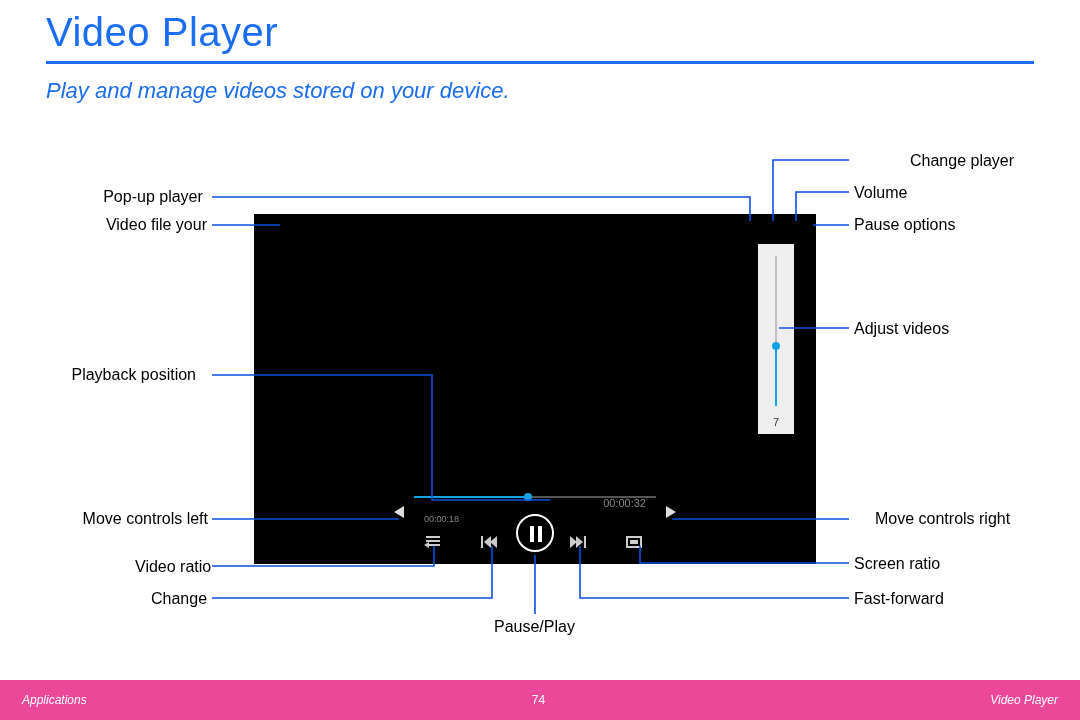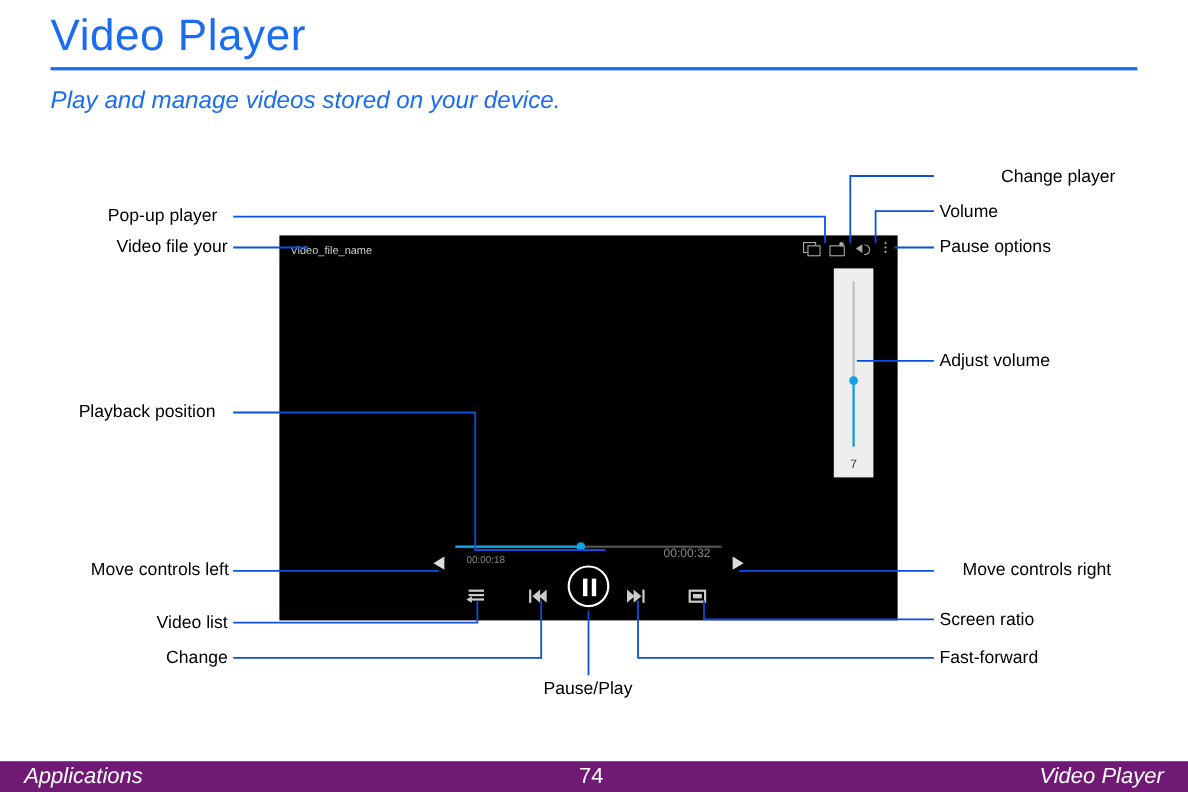--- a/index.html
+++ b/index.html
@@ -40,21 +40,21 @@
   .voltrack { position:absolute; left:50%; top:12px; bottom:28px; width:2px; margin-left:-1px; background:#bfbfbf;}
   .volfill  { position:absolute; left:50%; bottom:28px; width:2px; margin-left:-1px; background:#12a2e6; height:60px;}
   .volthumb { position:absolute; left:50%; margin-left:-4px; width:8px;height:8px; border-radius:4px; background:#12a2e6; bottom:84px;}
   .volval { position:absolute; left:0; right:0; bottom:6px; text-align:center; color:#333; font-size:11px;}
 
   
   .controls { position:absolute; left:0; right:0; bottom:10px; }
   .seek { position:absolute; left:160px; right:160px; bottom:56px; height:2px; background:#555;}
   .seekfill { position:absolute; left:0; top:0; height:2px; width:47%; background:#12a2e6;}
   .seekthumb{ position:absolute; left:47%; top:-3px; width:8px;height:8px;margin-left:-4px;border-radius:4px;background:#12a2e6;}
-  .timeL { position:absolute; left:170px; bottom:40px; font-size:9px; color:#888;}
+  .timeL { position:absolute; left:170px; bottom:30px; font-size:9px; color:#888;}
   .timeR { position:absolute; right:170px; bottom:45px; font-size:11px; color:#888;}
 
   .triL, .triR { position:absolute; bottom:36px; width:0;height:0; border-top:6px solid transparent; border-bottom:6px solid transparent;}
   .triL { left:140px; border-right:10px solid #ddd;}
   .triR { right:140px; border-left:10px solid #ddd;}
 
   .row { position:absolute; left:0; right:0; bottom:6px; height:30px;}
   .btn { position:absolute; bottom:0; color:#ddd; font-size:12px;}
   .pause { position:absolute; left:50%; bottom:-4px; margin-left:-19px; width:38px;height:38px; border:2px solid #fff; border-radius:50%; }
   .pause::before{content:"";position:absolute;left:12px;top:10px;width:4px;height:16px;background:#fff;}
@@ -78,45 +78,36 @@
   .ic-ratio::before{content:"";position:absolute;left:2px;top:2px;right:2px;bottom:2px;background:#ccc;}
 
   
   .lab { position:absolute; font-size:16px; color:#000; white-space:nowrap;}
 
   
   svg.lines { position:absolute; left:0; top:0; width:1080px; height:680px; pointer-events:none;}
   svg.lines line, svg.lines polyline { stroke:#0a4fe0; stroke-width:1.6; fill:none; }
 
   
-  .footer { position:absolute; left:0; right:0; bottom:0; height:28px; background:#701a75; color:#fff; display:flex; align-items:center; justify-content:space-between; padding:0 22px; font-size:20px;}
+  .footer { position:absolute; left:0; right:0; bottom:0; height:40px; background:#ec4899; color:#fff; display:flex; align-items:center; justify-content:space-between; padding:0 22px; font-size:12px;}
   .footer .l, .footer .r { font-style: italic; }
   .footer .c { font-style: normal; }
 </style>
 </head>
 <body>
 
 <div class="page">
   <h1 class="title">Video Player</h1>
   <div class="rule"></div>
   <p class="subtitle">Play and manage videos stored on your device.</p>
 </div>
 
 <div class="diagram">
 
   <div class="player">
-    <div class="topbar">
-      <span class="filename">Video_file_name</span>
-      <div class="topright">
-        <span class="ic-popup"></span>
-        <span class="ic-change"></span>
-        <span class="ic-vol"></span>
-        <span class="ic-more"></span>
-      </div>
-    </div>
 
     <div class="volpanel">
       <div class="voltrack"></div>
       <div class="volfill"></div>
       <div class="volthumb"></div>
       <div class="volval">7</div>
     </div>
 
     <div class="controls">
       <div class="seek">
@@ -135,32 +126,32 @@
           </div>
         <div class="pause"></div>
         <div class="btn ic-ff">
             <span class="bar"></span>
           </div>
         <div class="btn ic-ratio"></div>
       </div>
     </div>
   </div>
 
-  <div class="lab" style="left:98px; top:188px; text-align:left; width:110px;">Pop-up player</div>
+  <div class="lab" style="left:98px; top:188px; text-align:center; width:110px;">Pop-up player</div>
   <div class="lab" style="left:87px; top:216px; text-align:right; width:120px;">Video file your</div>
   <div class="lab" style="left:56px; top:366px; text-align:right; width:140px;">Playback position</div>
   <div class="lab" style="left:68px; top:510px; text-align:right; width:140px;">Move controls left</div>
-  <div class="lab" style="left:135px; top:558px; text-align:right; width:72px;">Video list</div>
+  <div class="lab" style="left:135px; top:558px; text-align:right; width:72px;">Video ratio</div>
   <div class="lab" style="left:151px; top:590px; text-align:right; width:56px;">Change</div>
   <div class="lab" style="left:494px; top:618px;">Pause/Play</div>
 
   <div class="lab" style="left:894px; top:152px;margin-left:16px;">Change player</div>
   <div class="lab" style="left:854px; top:184px;">Volume</div>
   <div class="lab" style="left:854px; top:216px;">Pause options</div>
-  <div class="lab" style="left:854px; top:320px;">Adjust volume</div>
+  <div class="lab" style="left:854px; top:320px;">Adjust videos</div>
   <div class="lab" style="left:854px; top:510px;margin-left:21px;">Move controls right</div>
   <div class="lab" style="left:854px; top:555px;">Screen ratio</div>
   <div class="lab" style="left:854px; top:590px;">Fast-forward</div>
 
   <svg class="lines">
 
     <polyline points="212,197 750,197 750,221"></polyline>
     <line x1="212" y1="225" x2="280" y2="225"></line>
     <polyline points="212,375 432,375 432,500 550,500"></polyline>
     <line x1="212" y1="519" x2="399" y2="519"></line>

